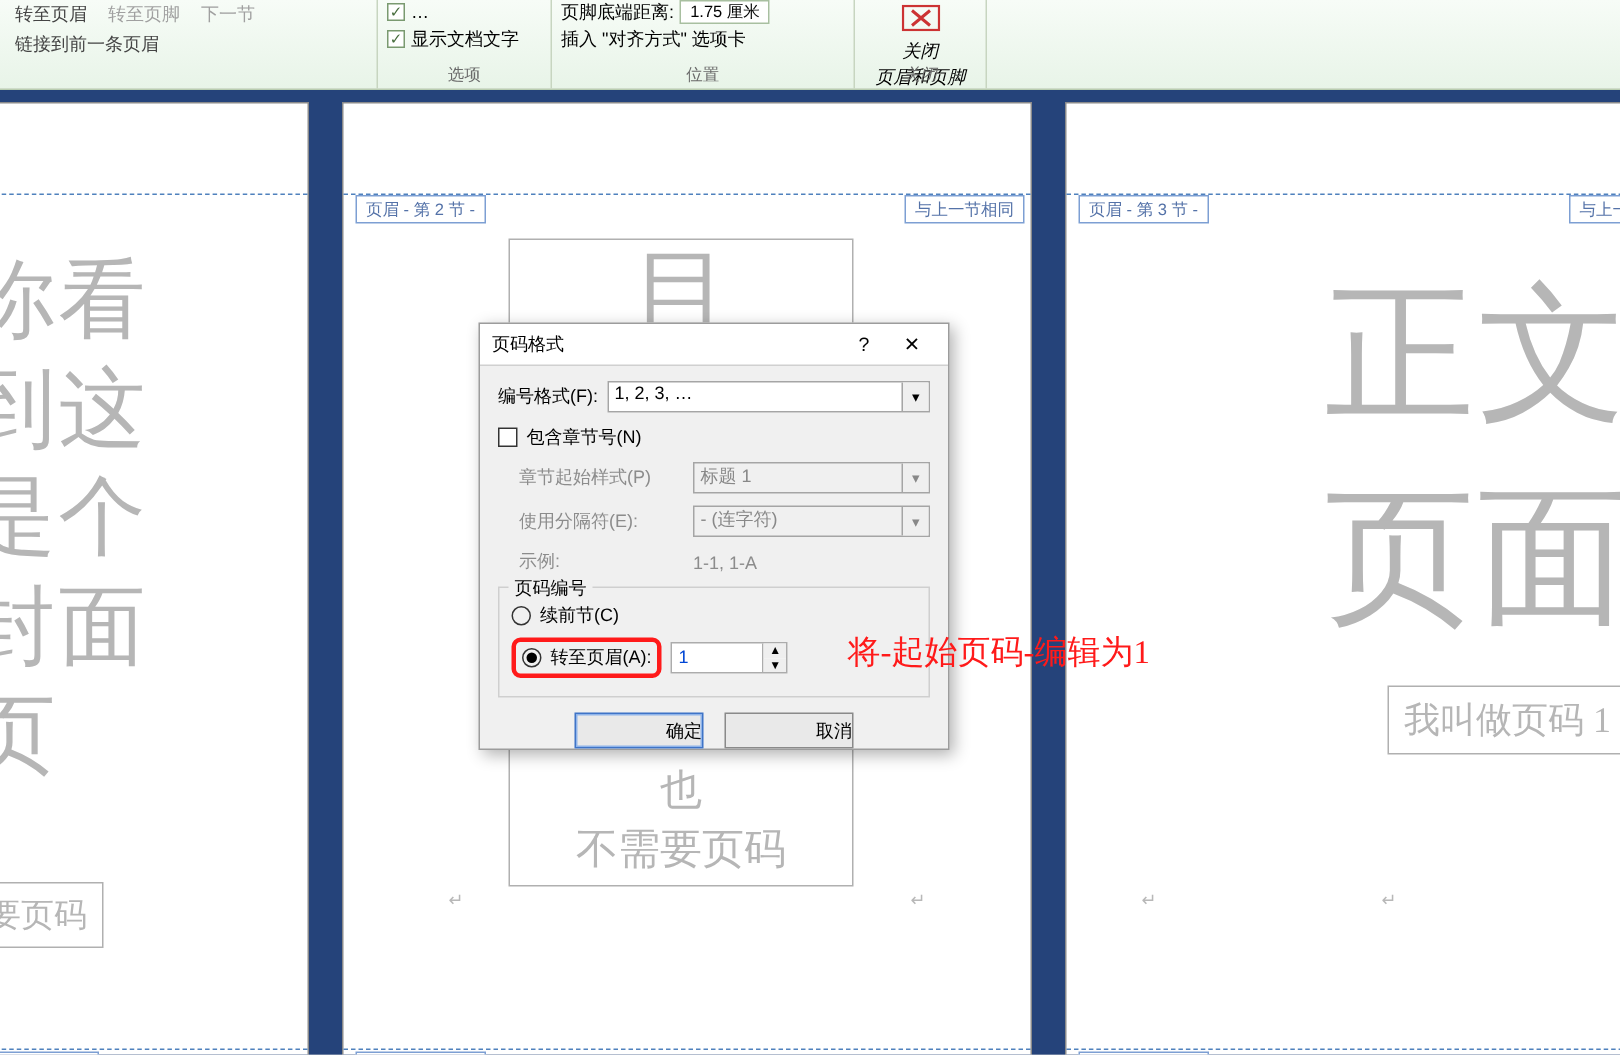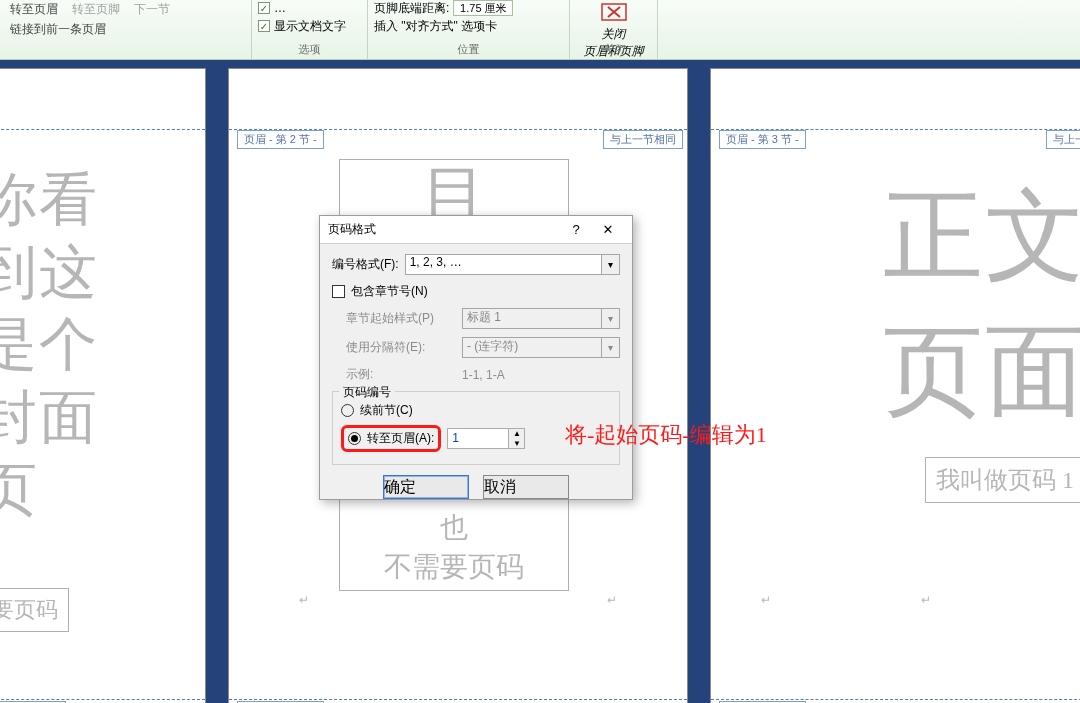--- a/index.html
+++ b/index.html
@@ -70,21 +70,21 @@
     .fieldset { border:1px solid #cfcfcf; padding:10px 8px 6px; margin-top:6px; position:relative; }
     .fieldset .legend { position:absolute; top:-8px; left:6px; background:#f0f0f0; padding:0 4px; font-size:12px; }
     .radio-row { display:flex; align-items:center; gap:6px; margin-bottom:6px; }
     .radio { width:13px; height:13px; border:1px solid #333; border-radius:50%; display:inline-flex; align-items:center; justify-content:center; }
     .radio.checked::after { content:""; width:7px; height:7px; background:#000; border-radius:50%; }
     .spinbox { width:78px; height:21px; border:1px solid #acacac; background:#fff; display:flex; }
     .spinbox .val { flex:1; padding:0 4px; line-height:19px; color:#0046d5; }
     .spinbox .spbtns { width:16px; border-left:1px solid #acacac; display:flex; flex-direction:column; }
     .spinbox .spbtns span { flex:1; font-size:8px; text-align:center; line-height:9px; background:#efefef; }
     .dlg-buttons { display:flex; justify-content:center; gap:14px; margin-top:10px; }
-    .btn { width:86px; height:24px; border:1px solid #8a8a8a; background:#e9e9e9; text-align:left; line-height:22px; font-size:16px; }
+    .btn { width:86px; height:24px; border:1px solid #8a8a8a; background:#e9e9e9; text-align:right; line-height:22px; font-size:12px; }
     .btn.primary { border:1px solid #3f74c7; box-shadow:inset 0 0 0 1px #8fb4ea; }
     .highlight-box { border:3px solid #ff1a1a; border-radius:6px; padding:2px 4px; display:inline-flex; align-items:center; gap:6px; }
     .indent { padding-left:14px; }
     .disabled-text { color:#8c8c8c; }
 
     
     .annotation { position:absolute; left:565px; top:420px; color:#ff1a1a; font-size:22px; font-family:"SimSun",serif; z-index:60; }
   </style>
 </head>
 <body>

